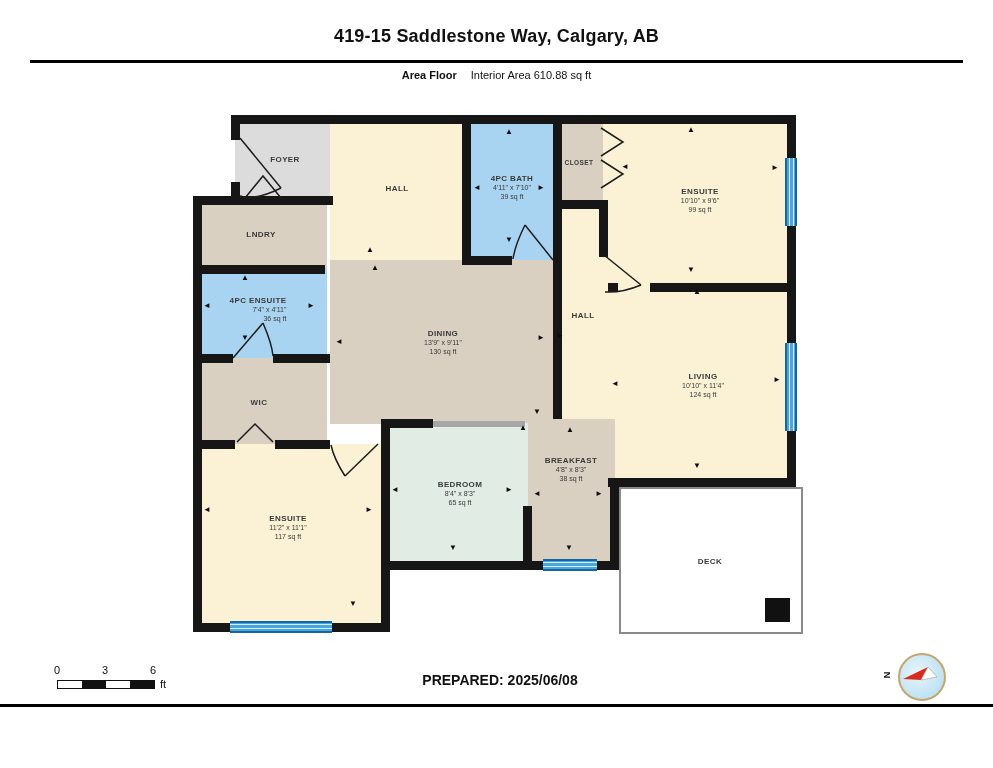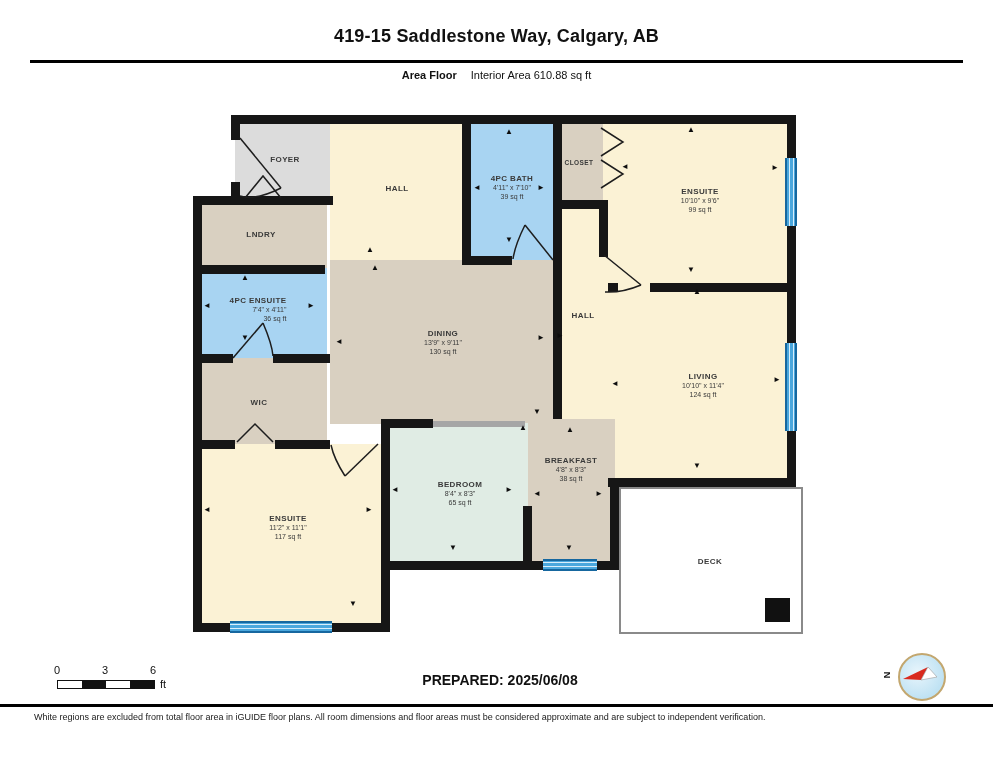--- a/index.html
+++ b/index.html
@@ -247,15 +247,14 @@
     <span class="compass-n">N</span>
     <div class="compass-circle">
       <svg width="44" height="44" viewBox="0 0 44 44">
         <polygon points="3,24 28,12 21,25" fill="#d92b1f"></polygon>
         <polygon points="21,25 28,12 37,22" fill="#ffffff" stroke="#9a9a9a" stroke-width="0.6"></polygon>
       </svg>
     </div>
   </div>
 
   <div class="rule" style="left:0;top:704px;width:993px;height:3px;"></div>
-  <div class="disclaimer">White regions are excluded from total floor area in iGUIDE floor plans. All room dimensions and floor areas must be considered approximate and are subject to independent verification.</div>
 
 </div>
 
 </body></html>

